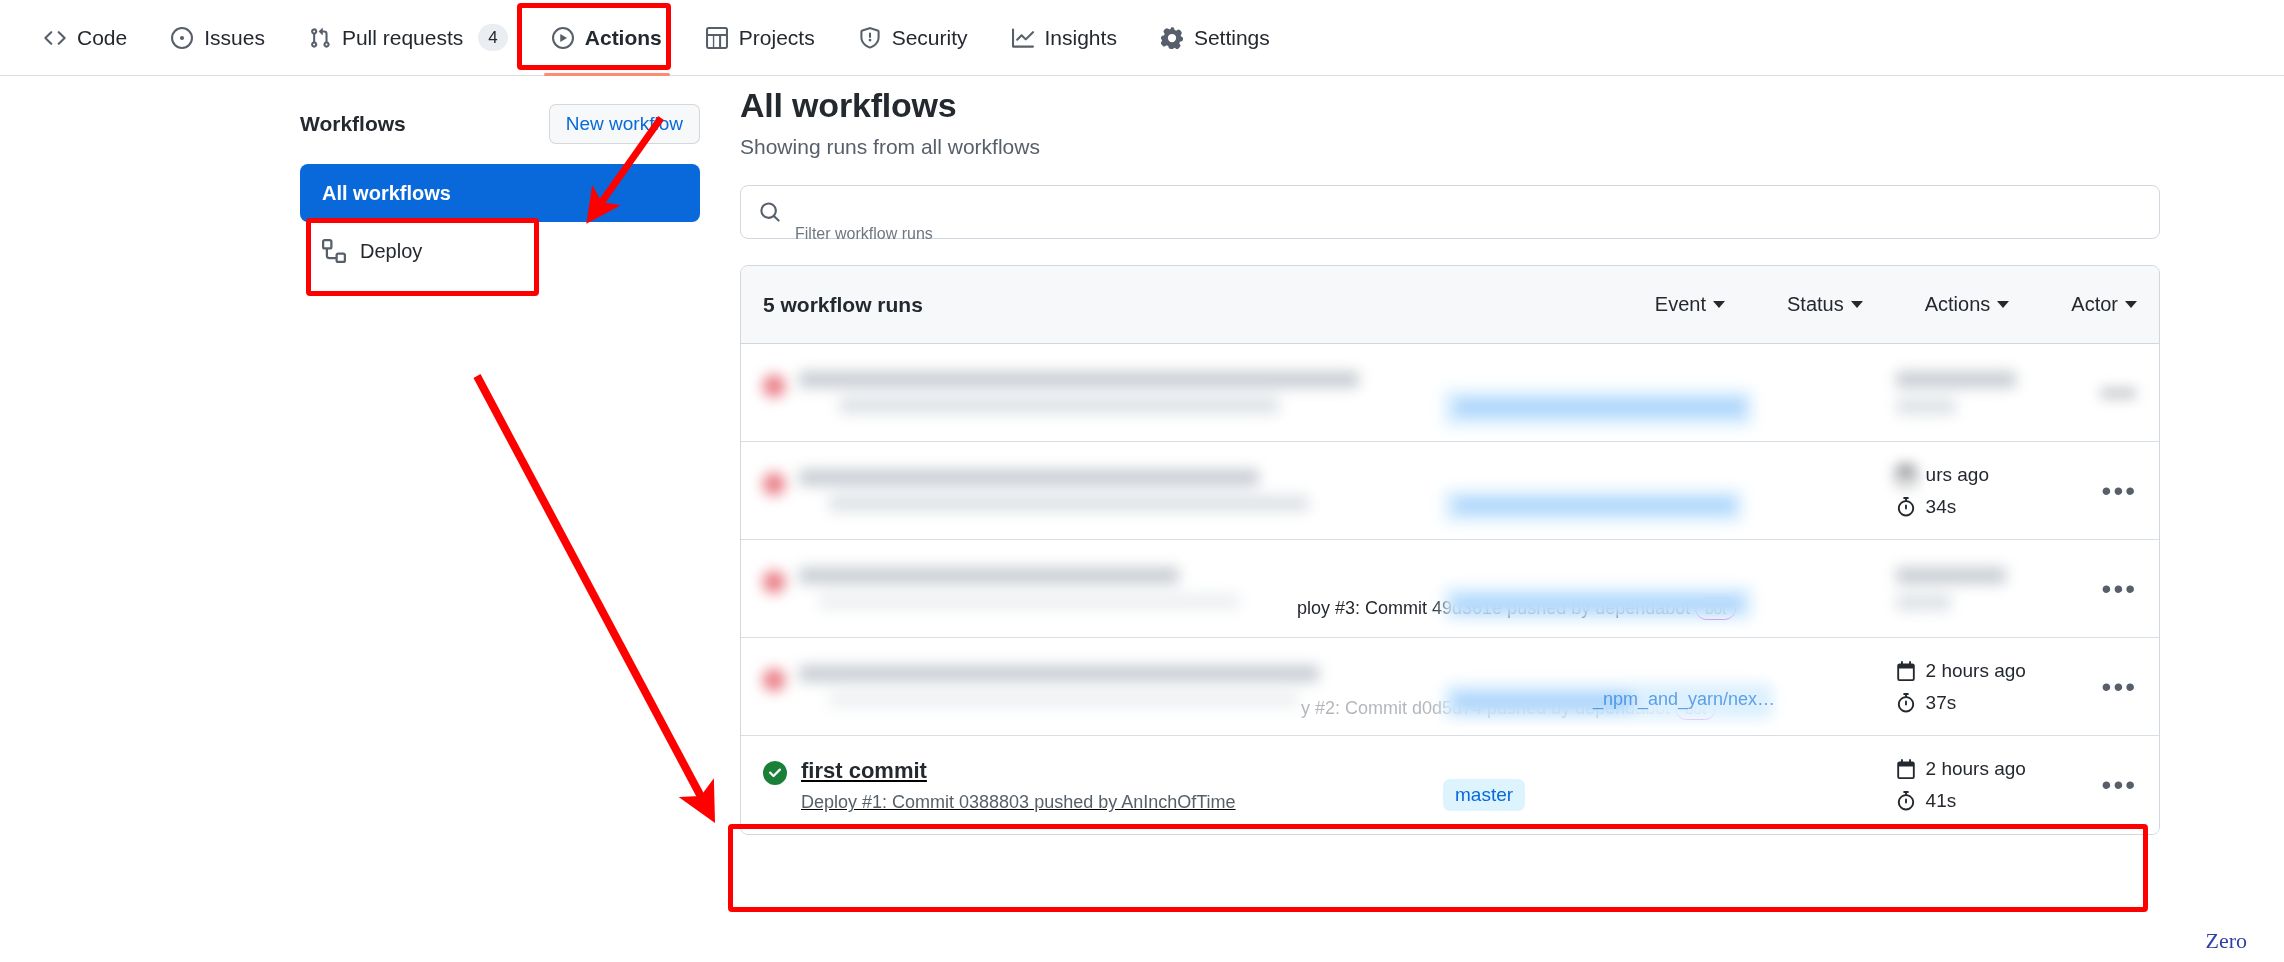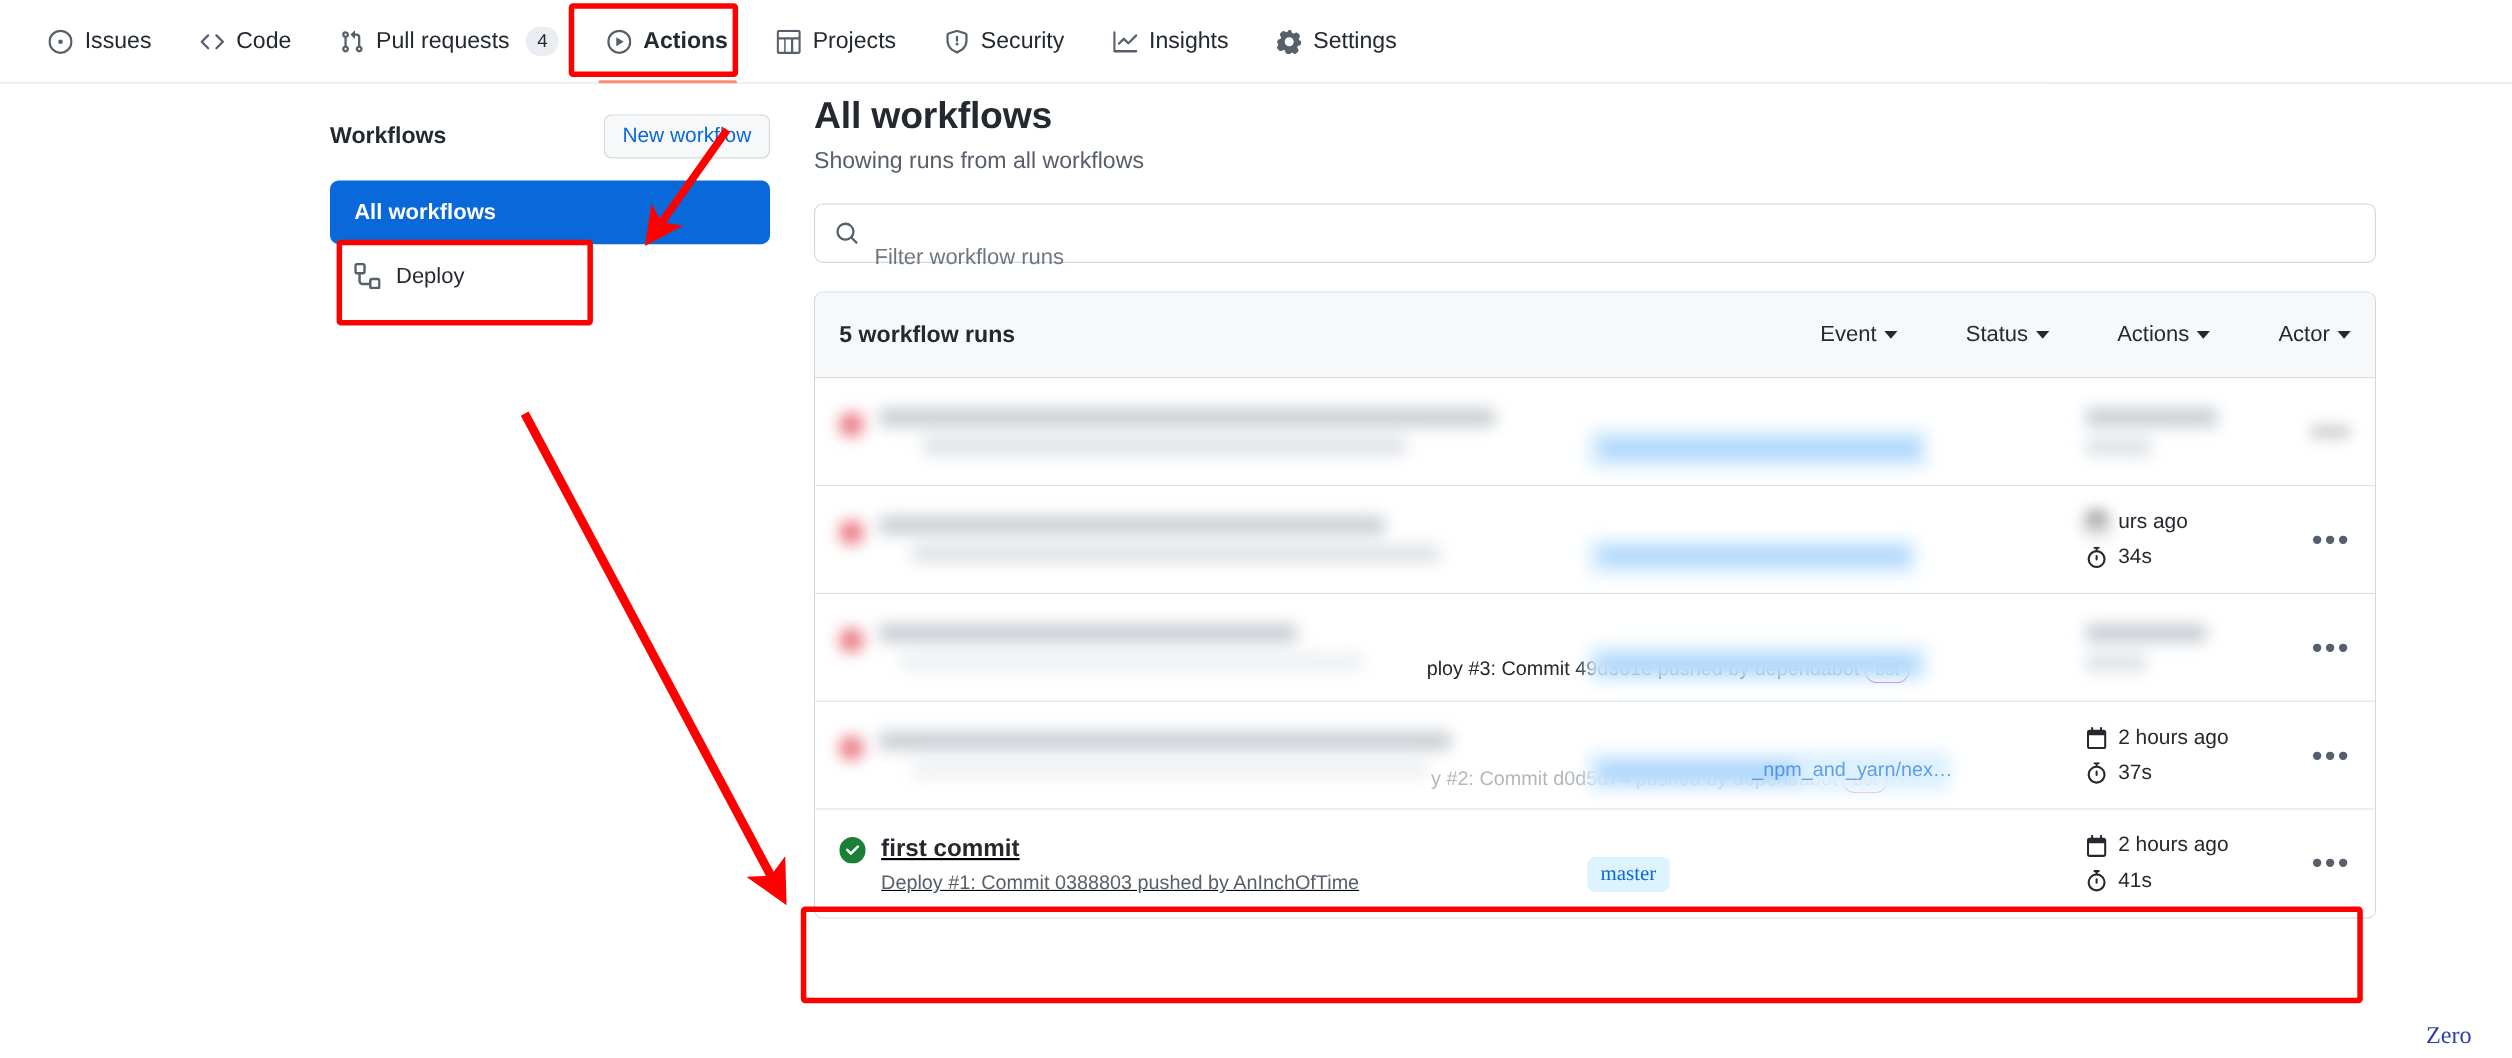--- a/index.html
+++ b/index.html
@@ -106,21 +106,21 @@
     border: 1px solid #d0d7de;
     border-radius: 8px;
     background: #ffffff;
     display: flex; align-items: center;
     gap: 14px;
     padding: 0 18px;
   }
   .filter-box .ico { color: #57606a; display: inline-flex; }
   .filter-box input {
     border: 0; outline: 0; background: transparent;
-    font-family: inherit; font-size: 20px; color: #24292f;
+    font-family: inherit; font-size: 16px; color: #24292f;
     width: 100%;
     margin-top: 44px;
   }
   .filter-box input::placeholder { color: #6e7781; }
 
   
   .runs-panel {
     margin-top: 26px;
     border: 1px solid #d0d7de;
     border-radius: 8px;
@@ -165,21 +165,21 @@
     font-size: 15px; color: #57606a;
     padding: 2px 9px; line-height: 1.3;
   }
   .run-branch { width: 430px; display: flex; align-items: center; margin-top: 20px; }
   .branch-badge {
     background: #ddf4ff; color: #0969da;
     border-radius: 7px;
     font-size: 19px;
     padding: 5px 12px;
     max-width: 100%;
-    overflow: hidden; white-space: nowrap; text-overflow: ellipsis; font-family: Liberation Serif, serif;
+    overflow: hidden; white-space: nowrap; text-overflow: ellipsis;
   }
   .run-right { margin-left: auto; display: flex; align-items: center; gap: 36px; }
   .run-times { display: flex; flex-direction: column; gap: 10px; min-width: 170px; }
   .run-time { display: flex; align-items: center; gap: 10px; font-size: 19px; color: #24292f; }
   .run-time .ico { color: #24292f; display: inline-flex; }
   .kebab { font-size: 28px; color: #57606a; letter-spacing: 2px; cursor: pointer; line-height: 1; }
 
   
   .blur-wrap { filter: blur(7px); }
   .bar { background: #c9ced4; border-radius: 3px; height: 17px; }
@@ -218,34 +218,34 @@
   }
 </style>
 </head>
 <body>
 
 <div class="repo-nav">
 
   <div class="nav-item">
     <span class="ico">
       <svg width="22" height="22" viewBox="0 0 16 16" fill="currentColor">
+          <path d="M4.72 3.22a.75.75 0 011.06 1.06L2.06 8l3.72 3.72a.75.75 0 11-1.06 1.06L.47 8.53a.75.75 0 010-1.06l4.25-4.25zm6.56 0a.75.75 0 10-1.06 1.06L13.94 8l-3.72 3.72a.75.75 0 101.06 1.06l4.25-4.25a.75.75 0 000-1.06l-4.25-4.25z"></path>
+        </svg>
+    </span>
+    <span>Code</span>
+  </div>
+
+  <div class="nav-item">
+    <span class="ico">
+      <svg width="22" height="22" viewBox="0 0 16 16" fill="currentColor">
           <path d="M8 9.5a1.5 1.5 0 100-3 1.5 1.5 0 000 3z"></path>
           <path d="M8 0a8 8 0 110 16A8 8 0 018 0zM1.5 8a6.5 6.5 0 1013 0 6.5 6.5 0 00-13 0z"></path>
         </svg>
     </span>
     <span>Issues</span>
-  </div>
-
-  <div class="nav-item">
-    <span class="ico">
-      <svg width="22" height="22" viewBox="0 0 16 16" fill="currentColor">
-          <path d="M4.72 3.22a.75.75 0 011.06 1.06L2.06 8l3.72 3.72a.75.75 0 11-1.06 1.06L.47 8.53a.75.75 0 010-1.06l4.25-4.25zm6.56 0a.75.75 0 10-1.06 1.06L13.94 8l-3.72 3.72a.75.75 0 101.06 1.06l4.25-4.25a.75.75 0 000-1.06l-4.25-4.25z"></path>
-        </svg>
-    </span>
-    <span>Code</span>
   </div>
 
   <div class="nav-item">
     <span class="ico">
       <svg width="22" height="22" viewBox="0 0 16 16" fill="currentColor">
           <path d="M1.5 3.25a2.25 2.25 0 113 2.122v5.256a2.251 2.251 0 11-1.5 0V5.372A2.25 2.25 0 011.5 3.25zm5.677-.177L9.573.677A.25.25 0 0110 .854V2.5h1A2.5 2.5 0 0113.5 5v5.628a2.251 2.251 0 11-1.5 0V5a1 1 0 00-1-1h-1v1.646a.25.25 0 01-.427.177L7.177 3.427a.25.25 0 010-.354zM3.75 2.5a.75.75 0 100 1.5.75.75 0 000-1.5zm0 9.5a.75.75 0 100 1.5.75.75 0 000-1.5zm8.25.75a.75.75 0 101.5 0 .75.75 0 00-1.5 0z"></path>
         </svg>
     </span>
     <span>Pull requests</span>
     <span class="counter">4</span>

